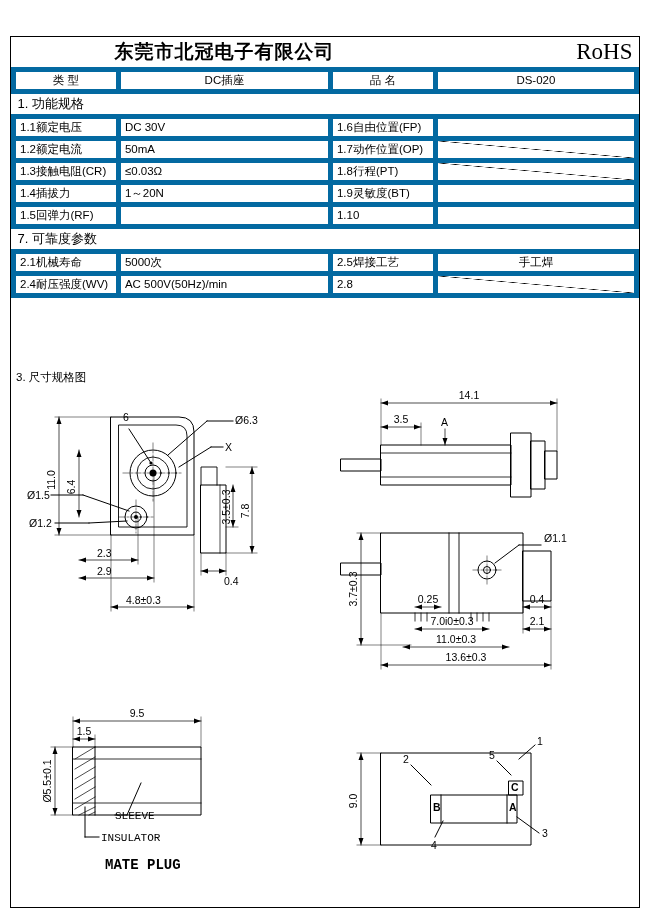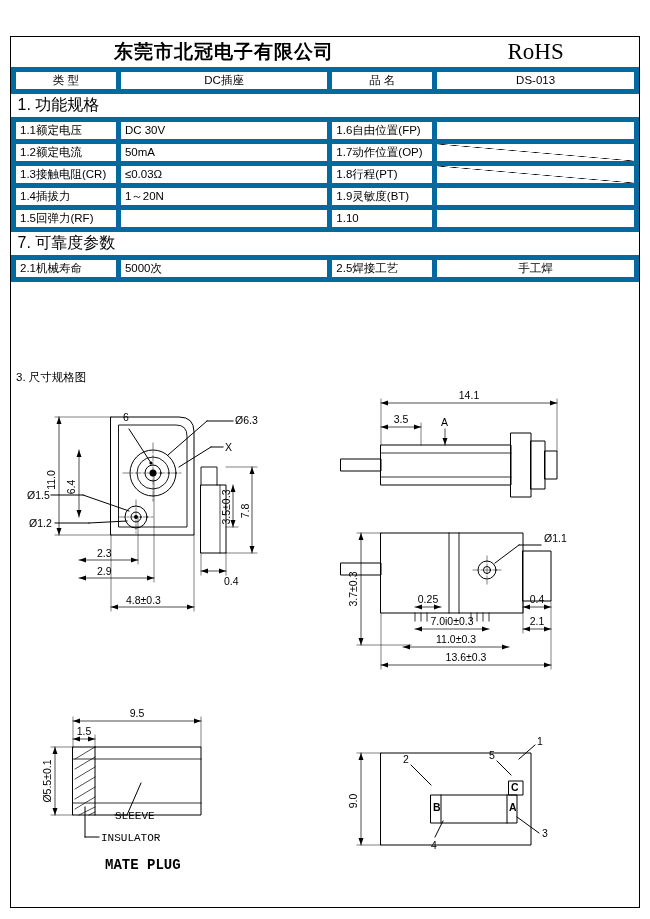--- a/index.html
+++ b/index.html
@@ -42,27 +42,27 @@
     border-left: none; border-right: none; border-top: none;
     height: 32px;
   }
   .company {
     text-align: center;
     font-size: 19px;
     font-weight: bold;
     letter-spacing: 1px;
   }
   .rohs {
-    text-align: center;
+    text-align: right;
     font-size: 23px;
     font-family: "Liberation Serif", serif;
     padding-right: 8px;
   }
   .c-center { text-align: center; }
-  .sec { font-size: 16px; margin-left: 8px; }
+  .sec { font-size: 13px; margin-left: 8px; }
   .sec td { border-left: none; border-right: none; }
   .sechead {
     text-align: left;
     padding-left: 6px;
   }
   
   .strike {
     position: relative;
   }
   .strike::after {
@@ -104,21 +104,21 @@
     <tbody>
         <tr class="title-row">
       <td colspan="3" class="company">东莞市北冠电子有限公司</td>
       <td class="rohs">RoHS</td>
     </tr>
 
     <tr>
       <td class="c-center">类 型</td>
       <td class="c-center">DC插座</td>
       <td class="c-center">品 名</td>
-      <td class="c-center">DS-013</td>
+      <td class="c-center">DS-020</td>
     </tr>
 
     <tr class="sec">
       <td colspan="4" class="sechead">1. 功能规格</td>
     </tr>
 
     <tr>
       <td>1.1额定电压</td>
       <td>DC 30V</td>
       <td>1.6自由位置(FP)</td>
@@ -151,20 +151,26 @@
 
     <tr class="sec">
       <td colspan="4" class="sechead">7. 可靠度参数</td>
     </tr>
 
     <tr>
       <td>2.1机械寿命</td>
       <td>5000次</td>
       <td>2.5焊接工艺</td>
       <td class="c-center">手工焊</td>
+    </tr>
+    <tr>
+      <td>2.4耐压强度(WV)</td>
+      <td>AC 500V(50Hz)/min</td>
+      <td>2.8</td>
+      <td class="strike"></td>
     </tr>
   </tbody>
     </table>
 
   <div class="sec3">3. 尺寸规格图</div>
 
   <div id="drawings">
     <svg width="628" height="552" viewBox="0 0 628 552">
       <g fill="none" stroke="#000" stroke-width="1" stroke-linecap="square">
 

